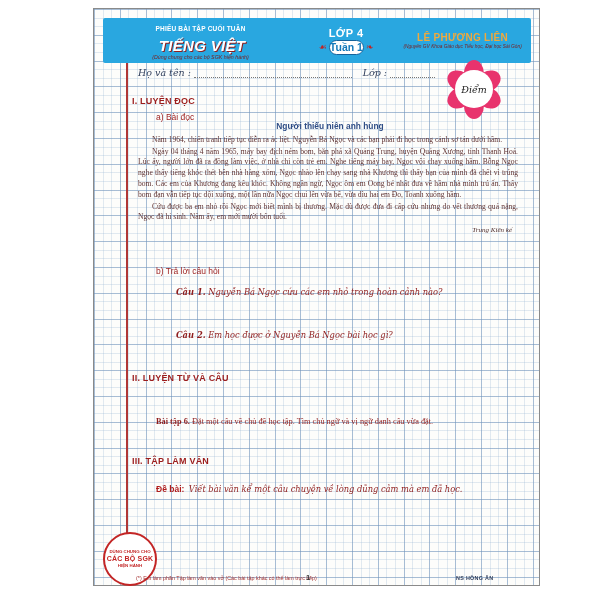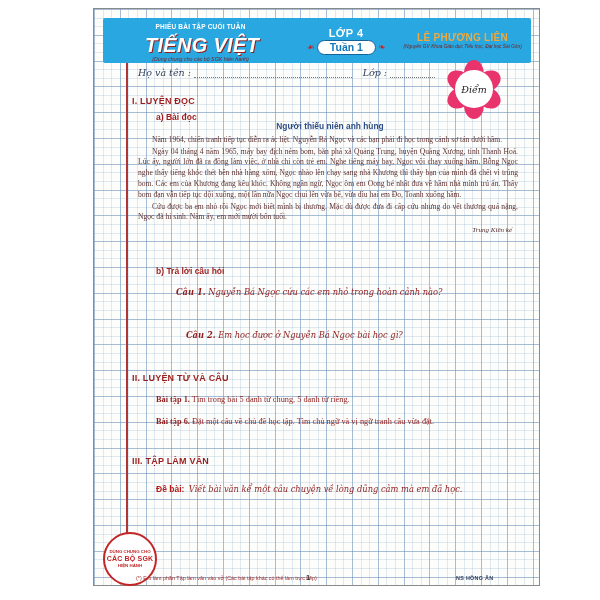--- a/index.html
+++ b/index.html
@@ -19,50 +19,50 @@
     border:1px solid #8a8a8a;box-sizing:border-box;
   }
   .abs{position:absolute;}
   
   #banner{
     left:9px;top:9px;width:428px;height:45px;background:#29a7e0;
     border-radius:2px;display:flex;align-items:center;box-sizing:border-box;padding:2px 6px;
   }
   .banner-left{width:44%;text-align:center;line-height:1.05;}
   .series-label{font-size:6.5px;font-weight:bold;color:#ffffff;letter-spacing:.2px;display:inline-block;vertical-align:middle;}
-  .subject{font-size:20px;font-weight:900;color:#ffffff;font-style:italic;
+  .subject{font-size:15px;font-weight:900;color:#ffffff;font-style:italic;
     text-shadow:1px 1px 0 #8e2020;letter-spacing:.3px;display:inline-block;vertical-align:middle;margin-left:3px;}
   .series-note{font-size:5.3px;color:#7c1d1d;font-style:italic;margin-top:1px;}
   .banner-center{width:26%;text-align:center;}
   .grade{font-size:11px;font-weight:900;color:#ffffff;letter-spacing:.5px;}
   .week-row{display:flex;align-items:center;justify-content:center;margin-top:1px;}
   .ornament{color:#c32222;font-size:9px;line-height:1;}
   .week-pill{
     background:#ffffff;border:1px solid #14639c;border-radius:9px;
-    color:#1379ba;font-size:10.5px;font-weight:900;padding:0 12px;margin:0 2px;line-height:13px;
+    color:#1379ba;font-size:10.5px;font-weight:900;padding:0 0;margin:0 2px;line-height:13px;
   }
   .banner-right{width:30%;text-align:center;line-height:1.2;}
   .author{font-size:10px;font-weight:bold;color:#efa93d;letter-spacing:.3px;}
   .author-note{font-size:4.8px;color:#7c1d1d;font-style:italic;}
   
   #margin-line{left:32px;top:54px;width:2px;height:521px;background:#b03636;}
   
   #student-row{left:44px;top:58px;width:300px;display:flex;align-items:flex-end;
     font-family:"DejaVu Serif",serif;font-style:italic;color:#33415e;font-size:9.5px;}
   .dotline{border-bottom:1px dotted #777;flex-grow:1;height:10px;margin:0 3px;}
   #class-label{margin-left:8px;}
   
   #score-badge{left:352px;top:52px;width:56px;height:56px;}
   .petal{position:absolute;left:18px;top:15px;width:20px;height:27px;background:#e8336d;border-radius:50%;}
   .petal-center{position:absolute;left:9px;top:9px;width:38px;height:38px;background:#ffffff;border-radius:50%;
     display:flex;align-items:center;justify-content:center;
     font-family:"DejaVu Serif",serif;font-style:italic;font-size:9.5px;color:#222;}
   
   .h-section{font-size:9px;font-weight:bold;color:#9b1c1c;letter-spacing:.2px;}
-  .h-sub{font-size:8.5px;font-weight:bold;color:#9b1c1c;}
+  .h-sub{font-size:8.5px;font-weight:normal;color:#9b1c1c;}
   
   #passage{left:44px;top:112px;width:384px;font-family:"Liberation Serif",serif;
     font-size:7.6px;line-height:10.8px;color:#5e3131;text-align:justify;}
   #passage-title{text-align:center;font-weight:bold;color:#2e4d86;font-size:8.4px;
     font-family:"Liberation Sans",sans-serif;margin-bottom:3px;}
   #passage p{margin:0 4px 1px 0;text-indent:14px;}
   #byline{text-align:right;font-style:italic;font-size:7px;margin-top:2px;padding-right:10px;color:#4c2b2b;}
   
   .question{font-family:"DejaVu Serif",serif;font-style:italic;color:#8f1d1d;font-size:8.3px;}
   .question .q-label{font-weight:bold;margin-left:20px;}
@@ -137,33 +137,29 @@
     <p>Cứu được ba em nhỏ rồi Ngọc mới biết mình bị thương. Mặc dù được đưa đi cấp cứu nhưng do vết thương quá nặng, Ngọc đã hi sinh. Năm ấy, em mới mười bốn tuổi.</p>
     <div id="byline">Trung Kiên kể</div>
   </div>
 
   <div class="abs h-sub" style="left:62px;top:257px;">b) Trả lời câu hỏi</div>
 
   <div class="abs question" style="left:62px;top:278px;width:360px;">
     <span class="q-label">Câu 1.</span>
     <span>Nguyễn Bá Ngọc cứu các em nhỏ trong hoàn cảnh nào?</span>
   </div>
-  <div class="abs question" style="left:72px;top:321px;width:412px;">
+  <div class="abs question" style="left:62px;top:321px;width:412px;">
     <span class="q-label">Câu 2.</span>
     <span>Em học được ở Nguyễn Bá Ngọc bài học gì?</span>
   </div>
 
   <div class="abs h-section" style="left:38px;top:364px;">II. LUYỆN TỪ VÀ CÂU</div>
-  <div class="abs exercise" style="left:62px;top:386px;width:360px;">
-    <span class="q-label">Bài tập 1.</span>
-    <span>Tìm trong bài 5 danh từ chung, 5 danh từ riêng.</span>
-  </div>
   <div class="abs exercise" style="left:62px;top:408px;width:360px;">
     <span class="q-label">Bài tập 6.</span>
-    <span>Đặt một câu về chủ đề học tập. Tìm chủ ngữ và vị ngữ tranh câu vừa đặt.</span>
+    <span>Đặt một câu về chủ đề học tập. Tìm chủ ngữ và vị ngữ danh câu vừa đặt.</span>
   </div>
 
   <div class="abs h-section" style="left:38px;top:447px;">III. TẬP LÀM VĂN</div>
   <div class="abs" style="left:62px;top:469px;width:372px;">
     <span class="prompt-label">Đề bài:</span>
     <span class="prompt-text">Viết bài văn kể một câu chuyện về lòng dũng cảm mà em đã học.</span>
   </div>
 
   <div id="stamp" class="abs">
     <div class="s1">DÙNG CHUNG CHO</div>

